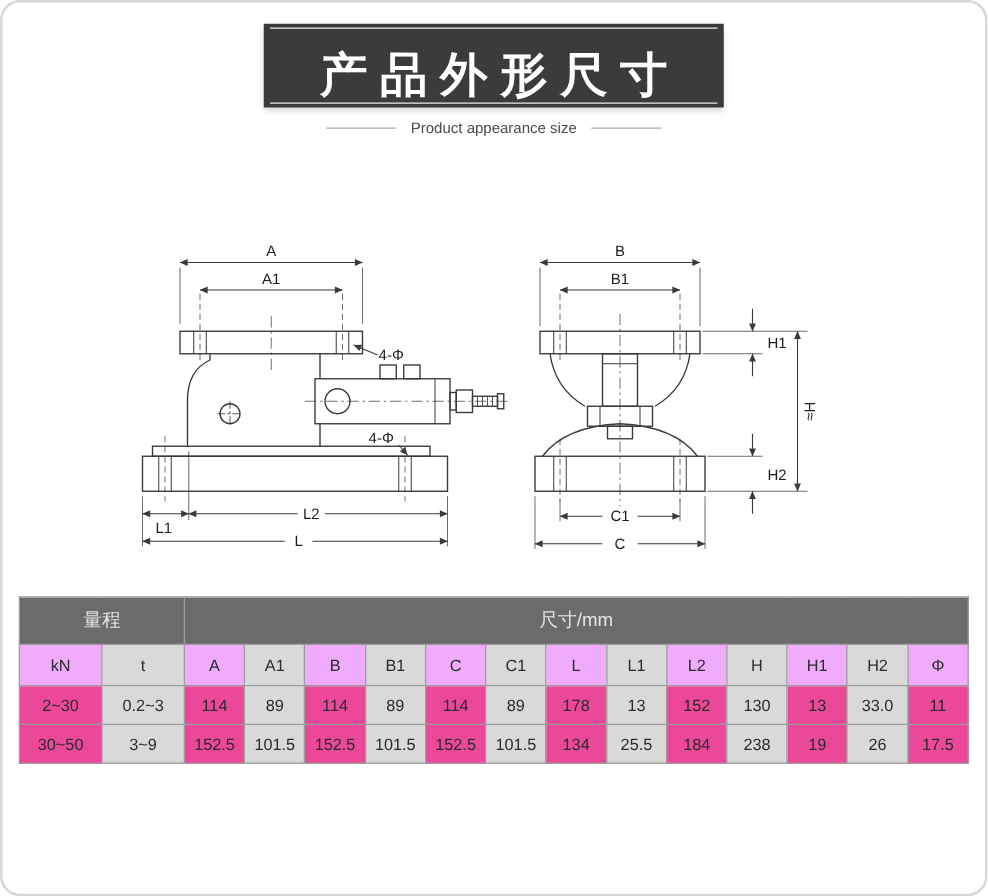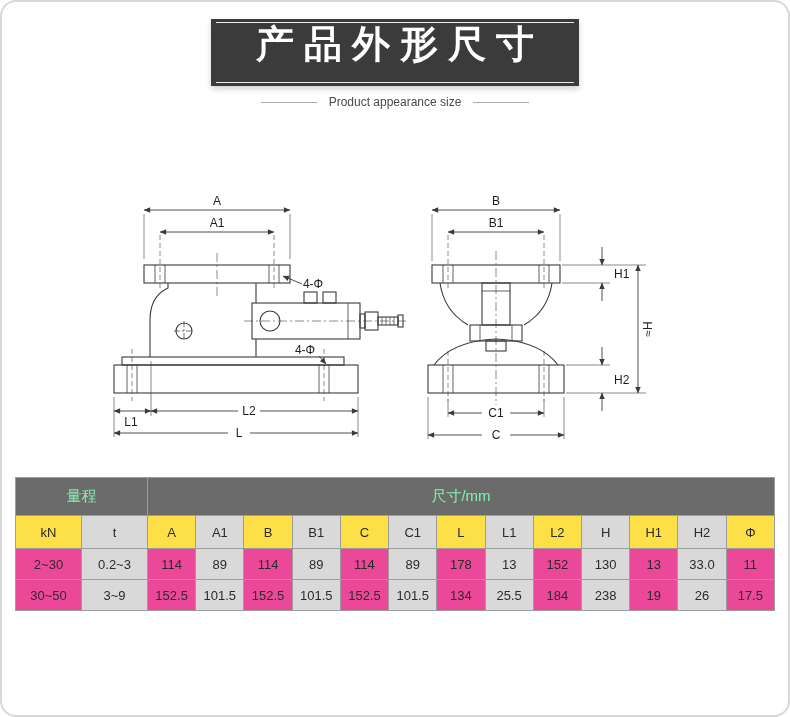--- a/index.html
+++ b/index.html
@@ -3,37 +3,37 @@
 <meta charset="utf-8">
 <style>
   html,body{margin:0;padding:0;background:#ffffff;}
   .page{
     position:relative;width:790px;height:717px;box-sizing:border-box;
     background:#fff;border:2px solid #d8d8d8;border-radius:16px;overflow:hidden;
     font-family:"Liberation Sans","DejaVu Sans",sans-serif;
   }
   .banner{
     width:368px;height:67px;margin:17px auto 0;background:#3b3b3b;position:relative;
-    display:flex;align-items:flex-start;justify-content:center;
+    display:flex;align-items:flex-end;justify-content:center;
     box-shadow:0 3px 6px rgba(0,0,0,.18);
   }
   .banner::before,.banner::after{
     content:"";position:absolute;left:5px;right:5px;height:1px;background:rgba(255,255,255,.9);
   }
   .banner::before{top:3px;}
   .banner::after{bottom:3px;}
   .banner-title{color:#fff;font-size:38px;font-weight:700;letter-spacing:10px;padding-left:10px;white-space:nowrap;}
   .subtitle-row{display:flex;align-items:center;justify-content:center;gap:12px;margin-top:9px;}
   .subtitle-line{width:56px;height:1px;background:#ababab;}
   .subtitle{font-size:12px;color:#4b4b4b;}
   .drawing{display:block;margin:26px auto 0;}
   .dim-table{width:760px;margin:22px auto 0;border-collapse:collapse;table-layout:fixed;font-size:13px;color:#2b2b2b;}
   .dim-table th,.dim-table td{border:1px solid #9c9c9c;text-align:center;padding:0;}
-  .group-header th{background:#6b6b6b;color:#86efac;font-size:15px;font-weight:400;height:37px;}
-  .col-row th{height:32px;font-weight:400;background:#fde047;}
+  .group-header th{background:#6b6b6b;color:#e5e5e5;font-size:15px;font-weight:400;height:37px;}
+  .col-row th{height:32px;font-weight:400;background:#f0abfc;}
   .dim-table td{height:30px;background:#ec4899;}
   .dim-table .shaded{background:#d9d9d9;}
   col.range-col{width:66px;}
 </style>
 </head>
 <body>
 
 <div class="page">
 
   <div class="banner">

